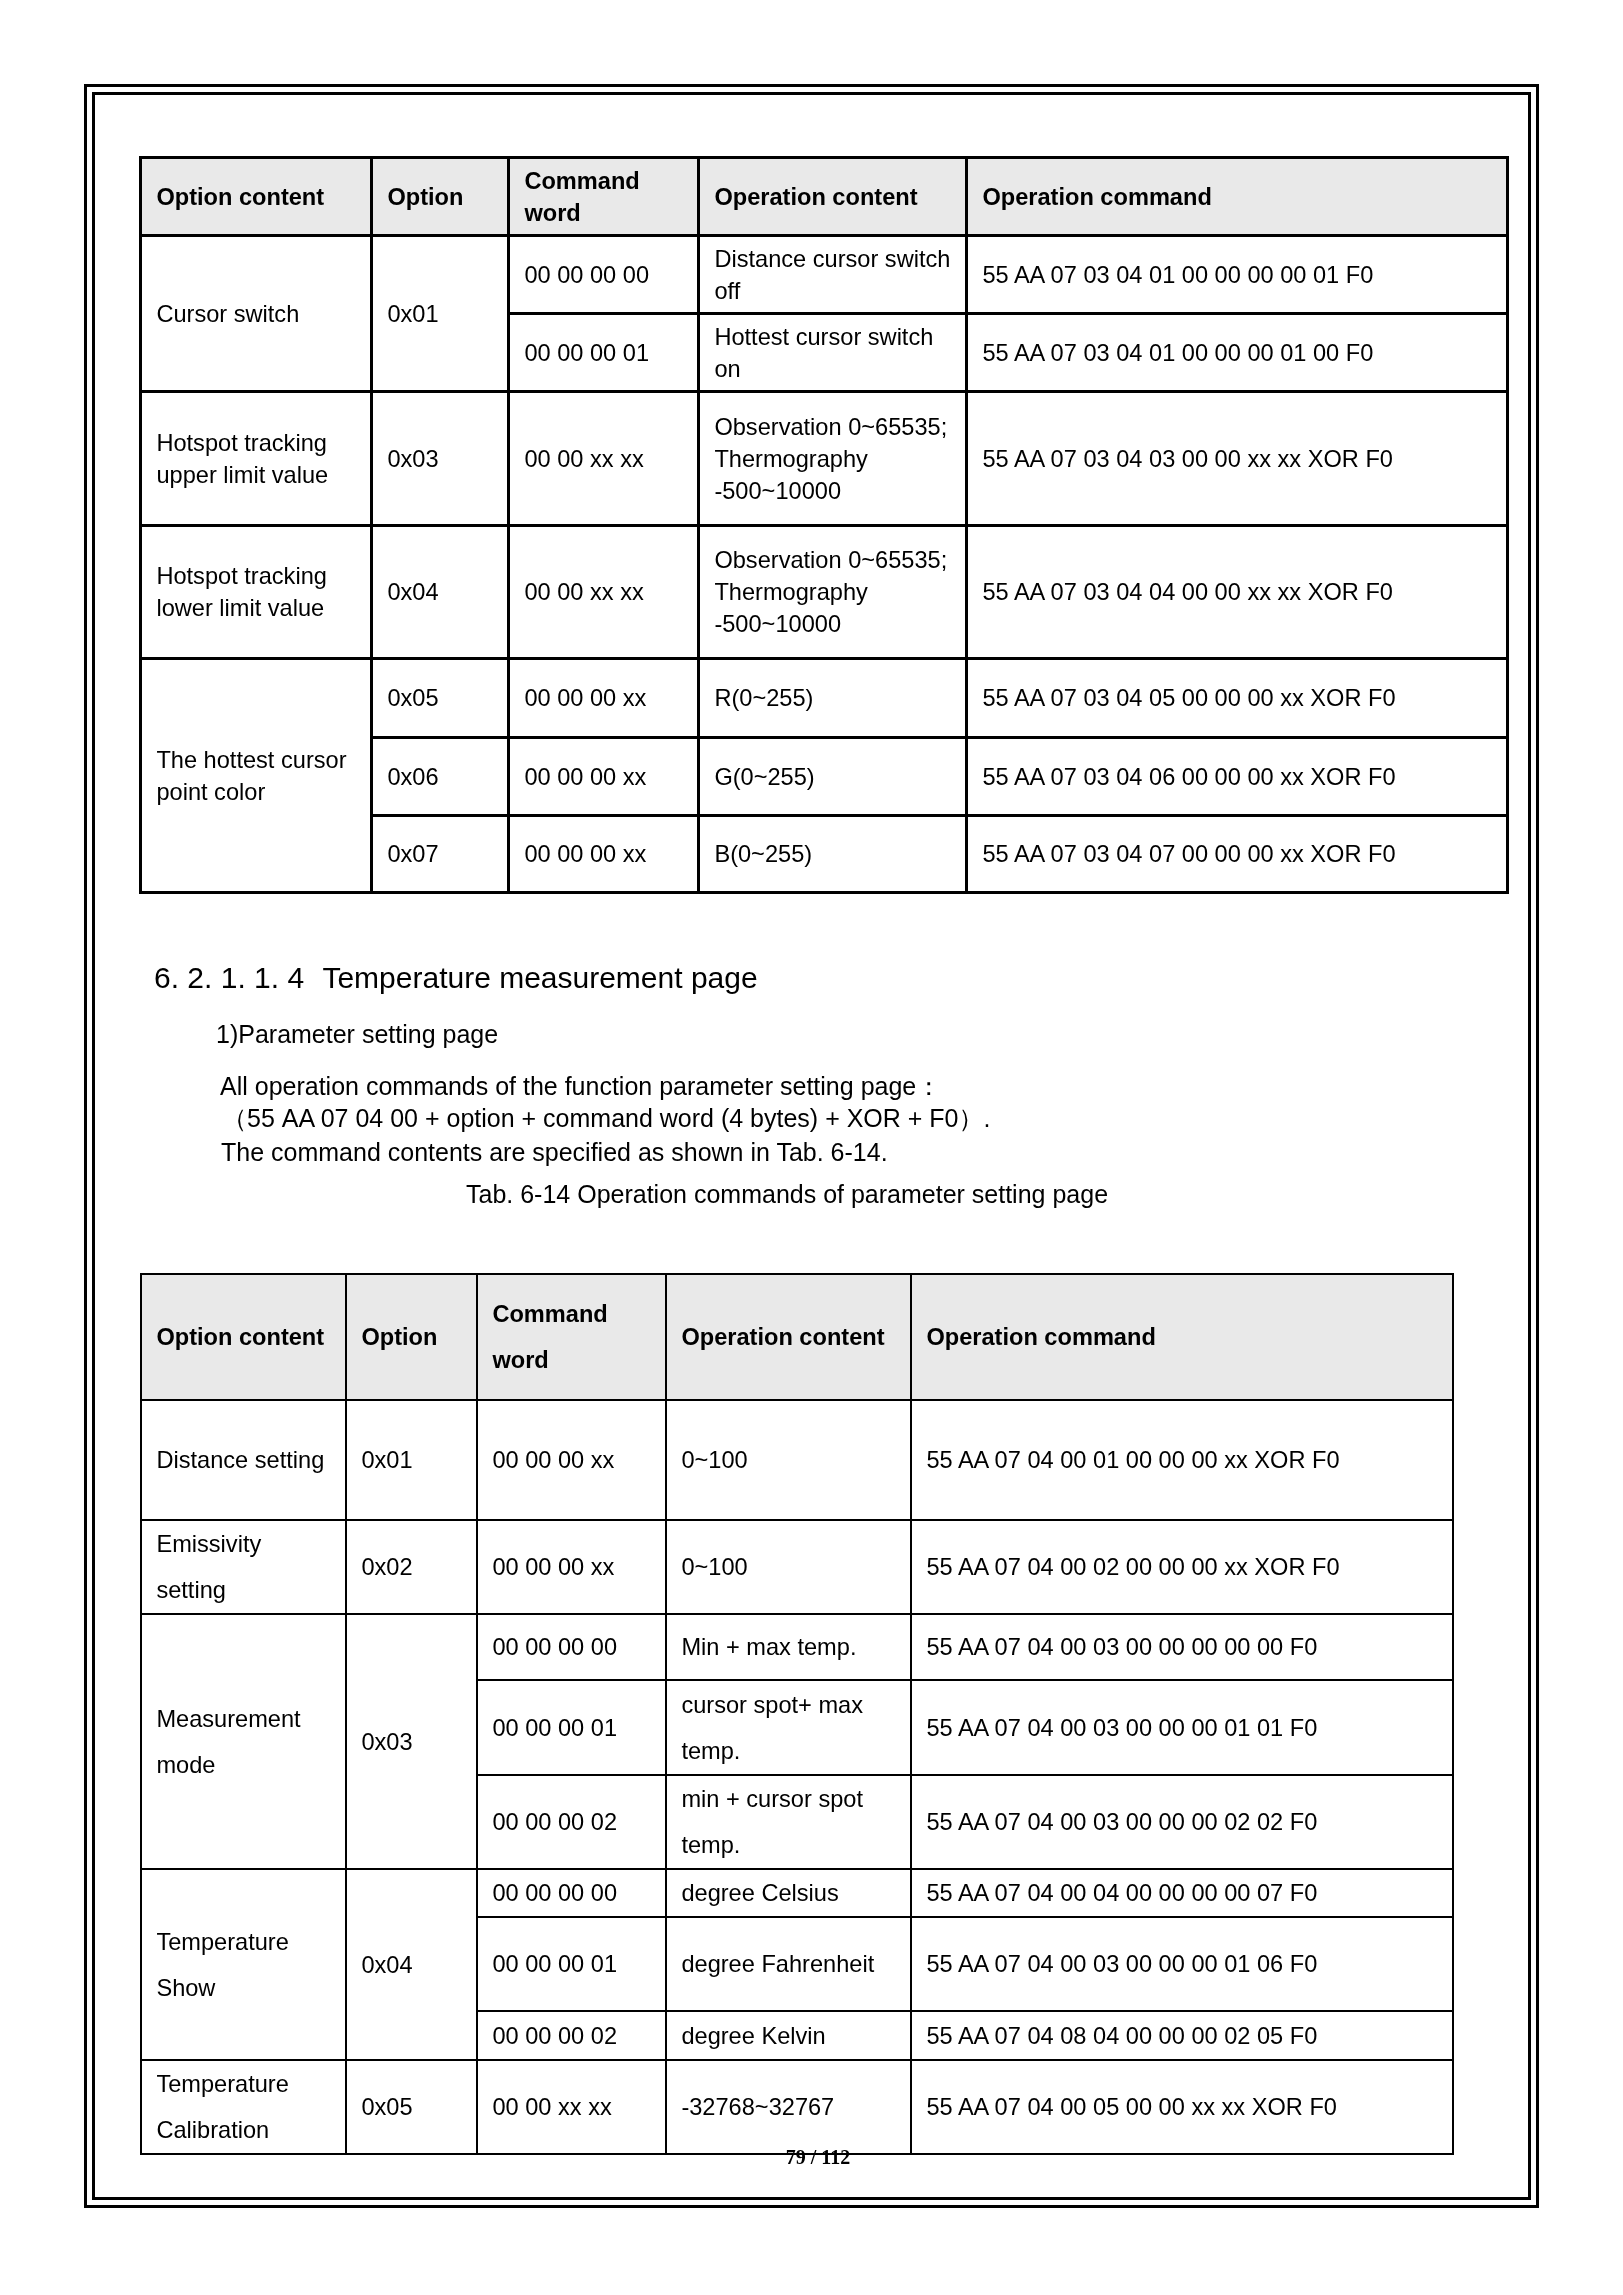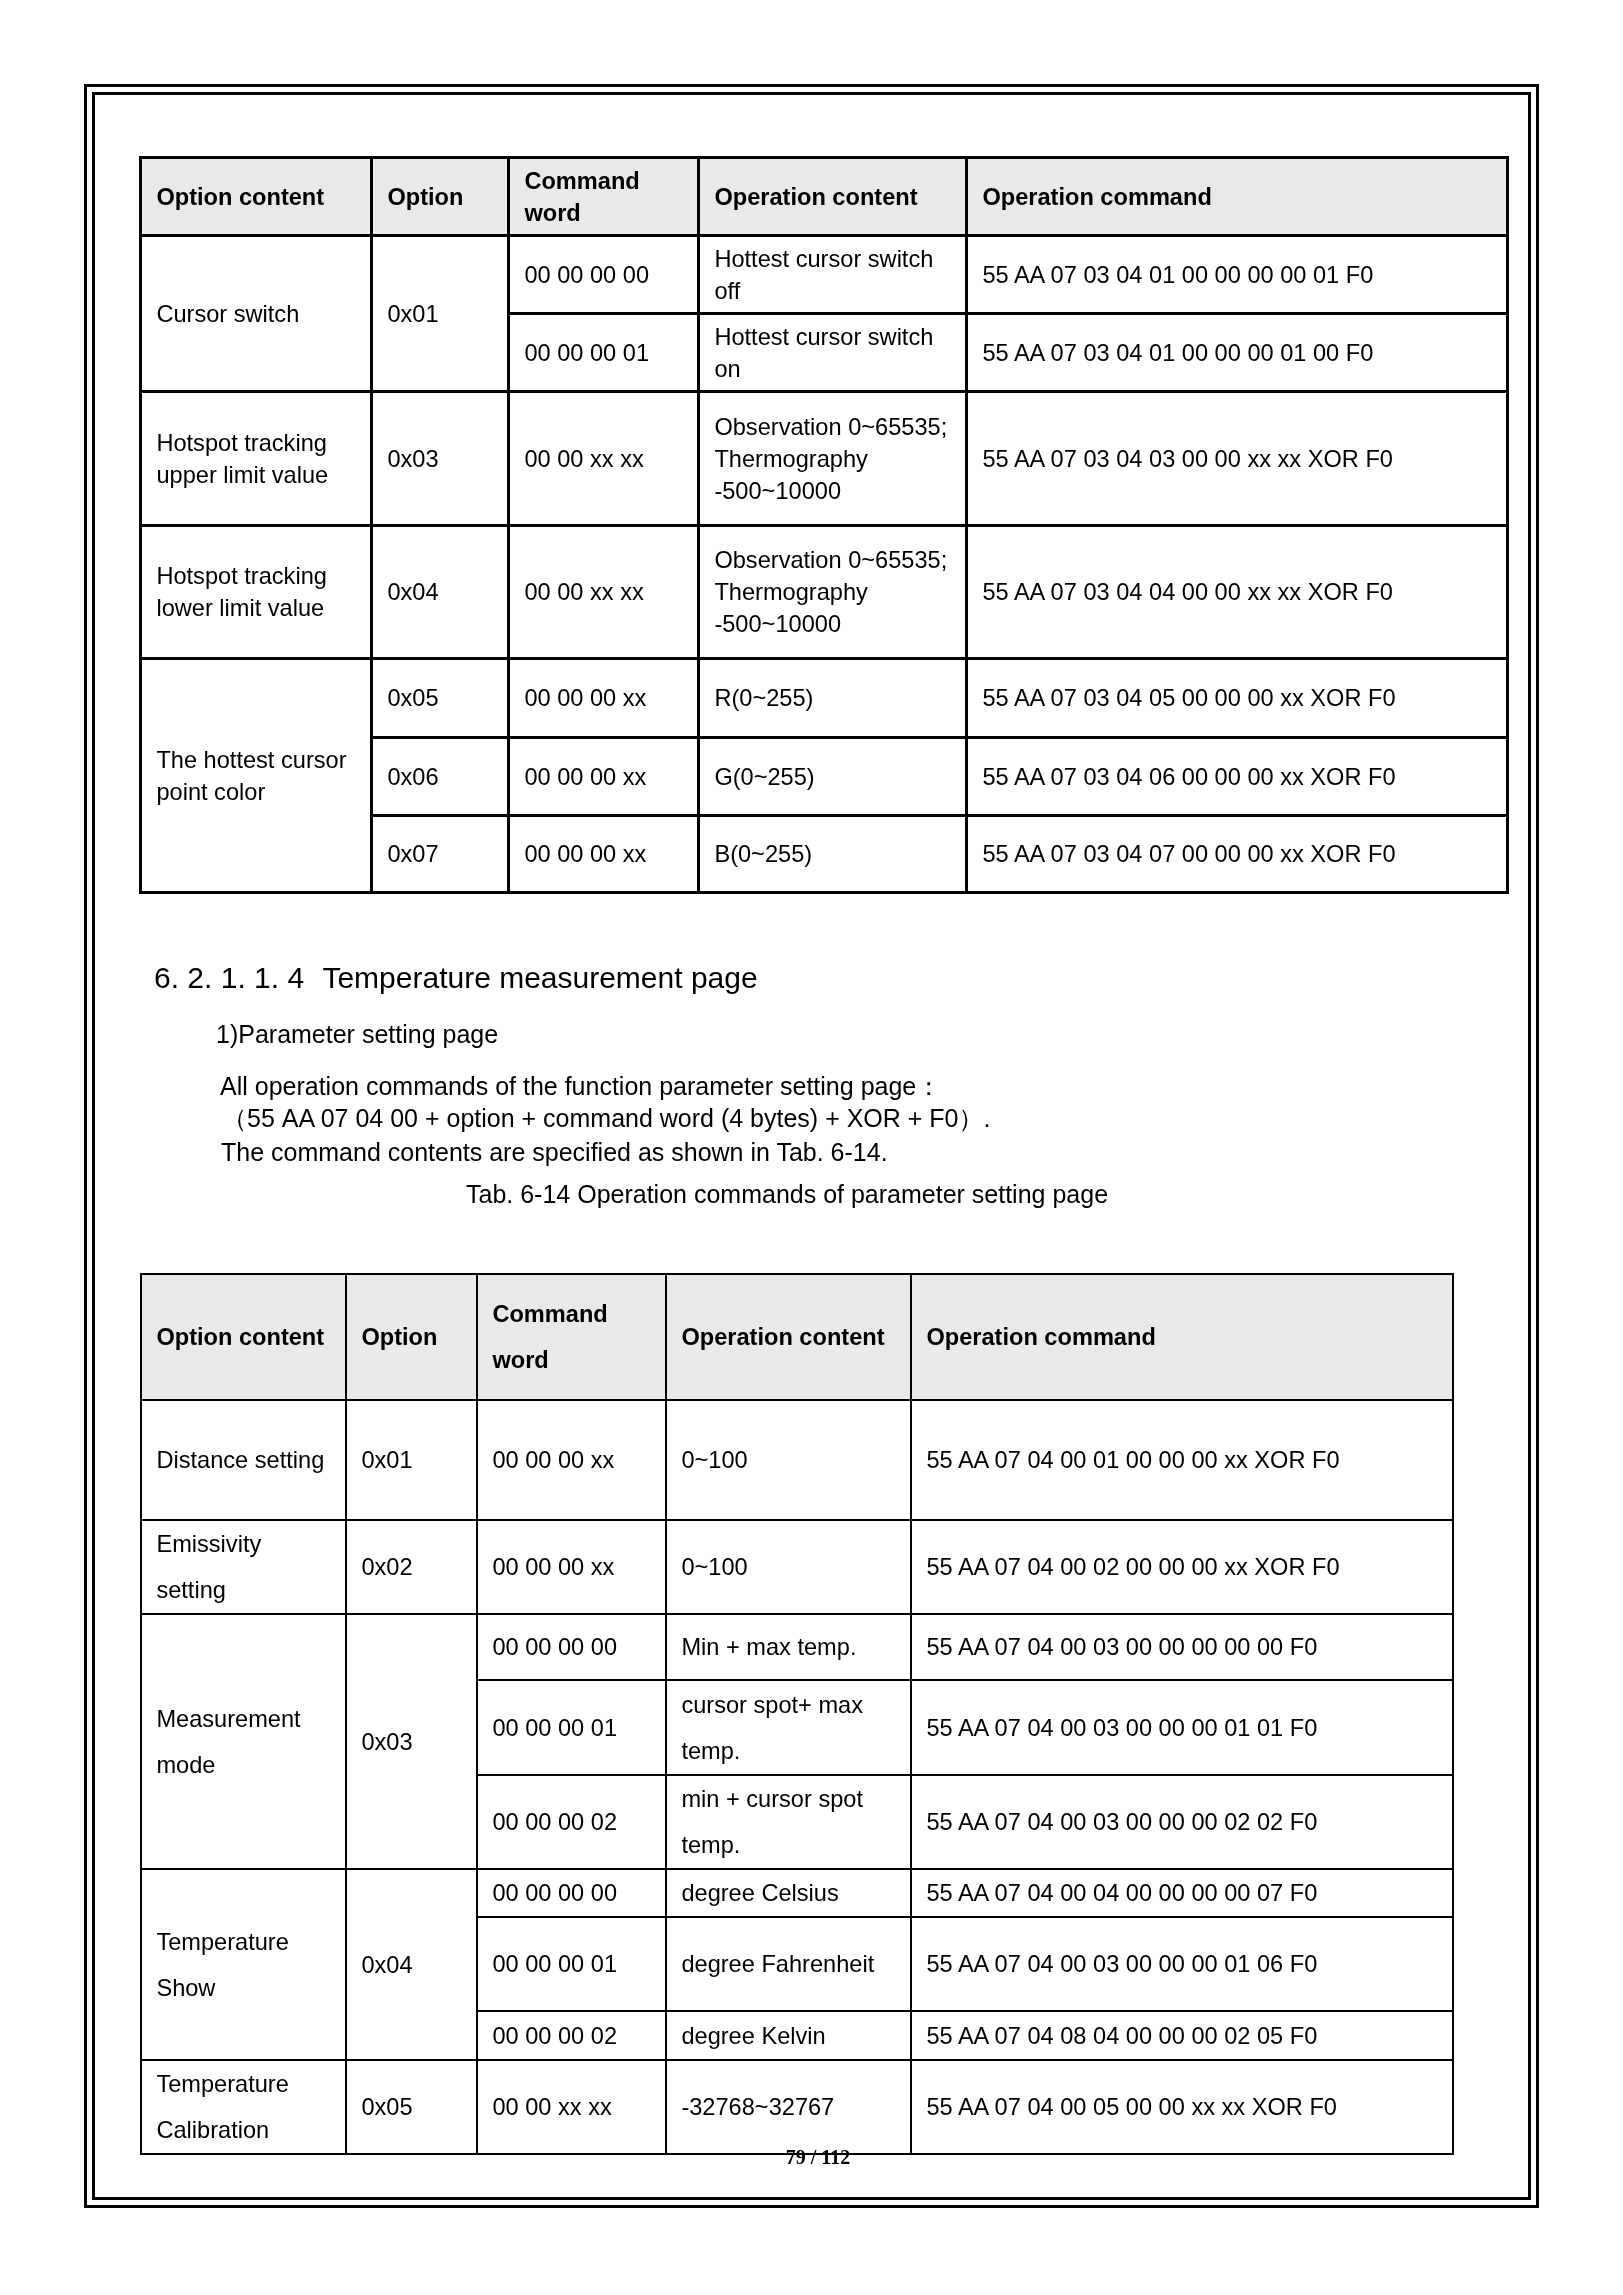--- a/index.html
+++ b/index.html
@@ -42,21 +42,21 @@
     <th style="width:131px;white-space:normal;">Option content</th>
     <th>Option</th>
     <th style="white-space:normal;">Command word</th>
     <th style="white-space:normal;">Operation content</th>
     <th>Operation command</th>
   </tr>
   <tr style="height:78px">
     <td rowspan="2">Cursor switch</td>
     <td rowspan="2">0x01</td>
     <td>00 00 00 00</td>
-    <td>Hottest cursor switch off</td>
+    <td>Distance cursor switch off</td>
     <td>55 AA 07 03 04 01 00 00 00 00 01 F0</td>
   </tr>
   <tr style="height:78px">
     <td>00 00 00 01</td>
     <td>Hottest cursor switch on</td>
     <td>55 AA 07 03 04 01 00 00 00 01 00 F0</td>
   </tr>
   <tr style="height:134px">
     <td>Hotspot tracking upper limit value</td>
     <td>0x03</td>

